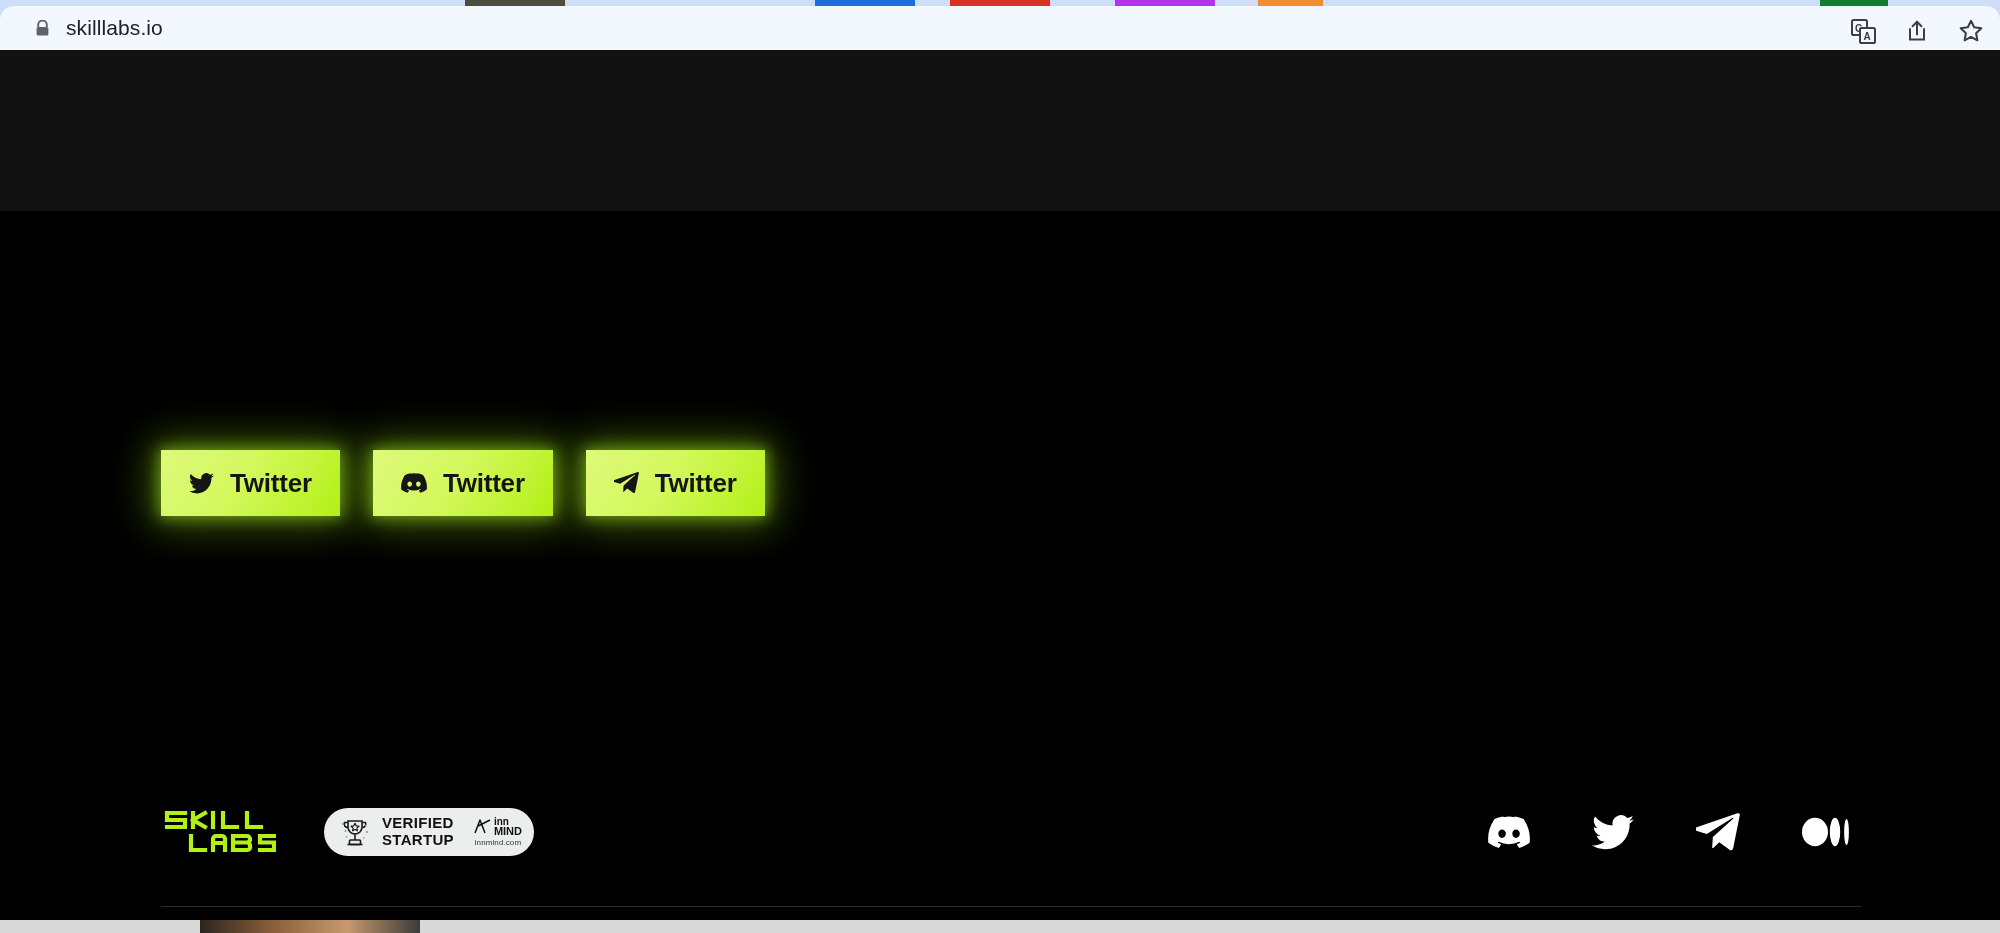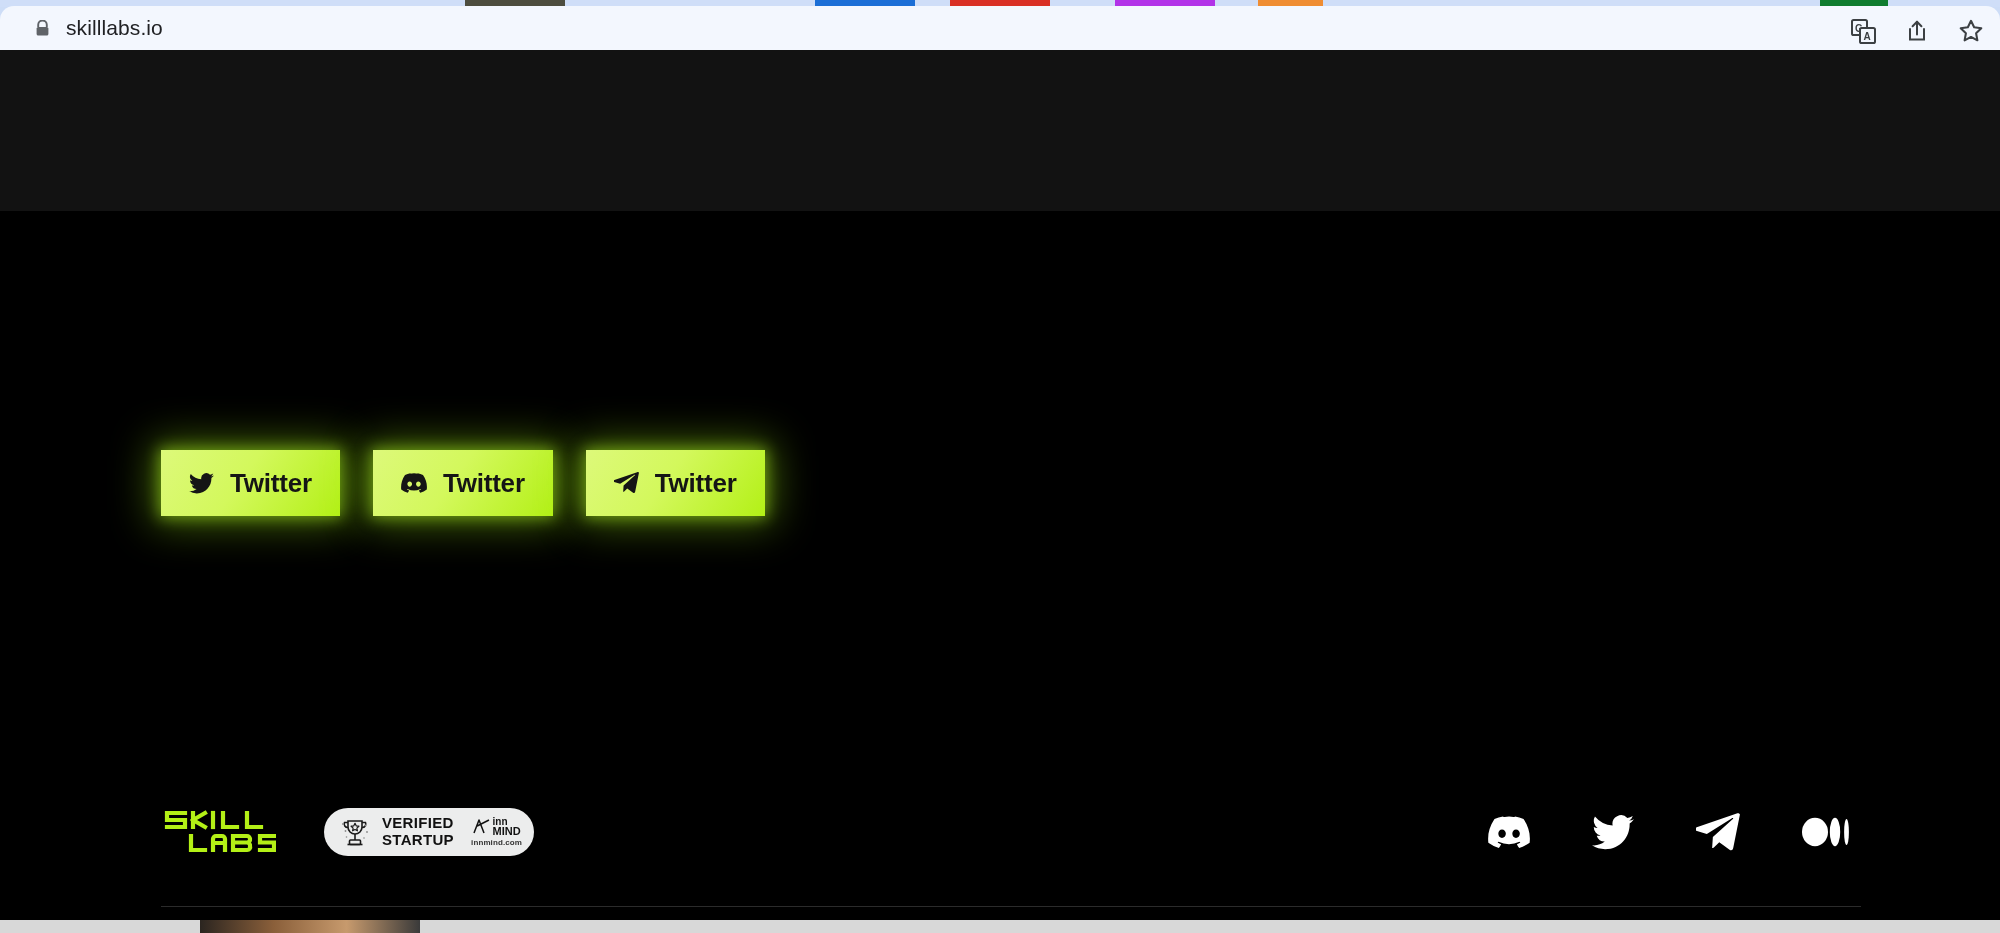--- a/index.html
+++ b/index.html
@@ -114,21 +114,21 @@
   .vb-trophy { width:38px; height:38px; flex:none; }
   .vb-text { line-height:1.05; }
   .vb-text .l1, .vb-text .l2 {
     font-size:15px; font-weight:800; color:#111; letter-spacing:.3px;
   }
   .vb-right { margin-left:auto; display:flex; flex-direction:column; align-items:center; }
   .vb-innmind { display:flex; align-items:center; gap:3px; }
   .vb-innmind .im-t { line-height:.95; }
   .vb-innmind .im-t .a { font-size:10px; font-weight:700; color:#111; display:block; }
   .vb-innmind .im-t .b { font-size:11px; font-weight:800; color:#111; display:block; }
-  .vb-url { font-size:8px; color:#333; margin-top:2px; letter-spacing:.1px;font-weight:bold; }
+  .vb-url { font-size:8px; color:#333; margin-top:2px; letter-spacing:.1px; }
 
   .social-row { margin-left:auto; display:flex; align-items:center; gap:62px; }
   .social-row .s { display:flex; align-items:center; justify-content:center; cursor:pointer; }
 
   .footer-divider {
     position:absolute; left:161px; top:114px;
     width:1700px; height:1px;
     background:#2b2b2b;
   }
   .footer-bottom {

